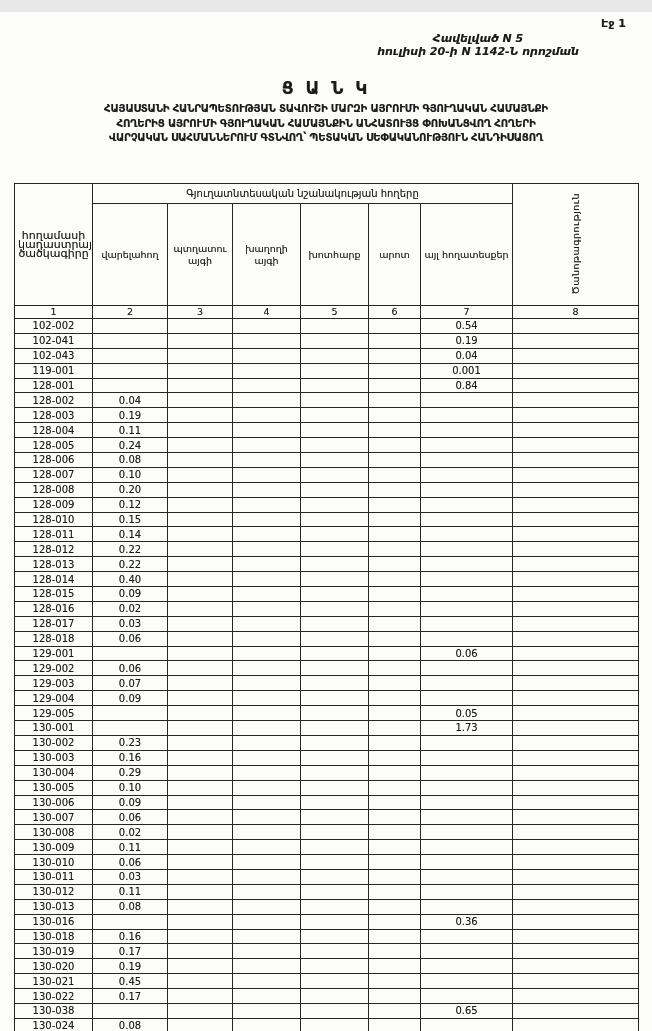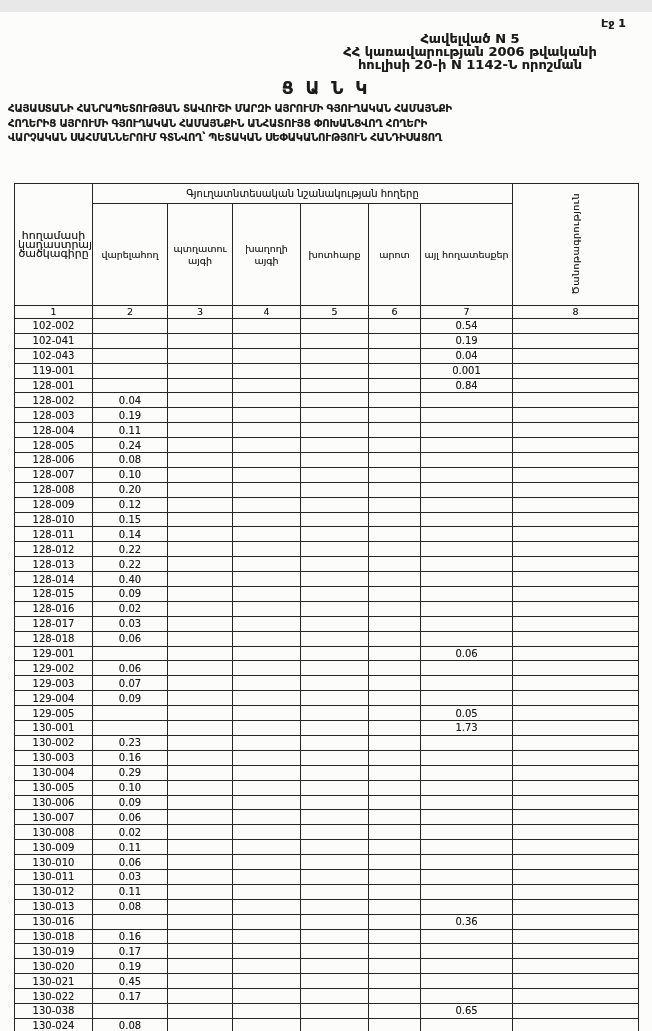--- a/index.html
+++ b/index.html
@@ -16,42 +16,44 @@
   .page-num {
     position: absolute;
     top: 5px;
     right: 26px;
     font-size: 11px;
     font-weight: bold;
   }
   .annex-block {
     position: absolute;
     top: 20px;
-    left: 312px;
+    left: 320px;
     width: 316px;
     text-align: center;
-    font-size: 13px;
+    font-size: 11px;
     font-weight: bold;
     line-height: 13px;
+    font-style: italic;
   }
   .doc-type {
     position: absolute;
     top: 66px;
     left: 0;
     width: 100%;
     text-align: center;
     font-size: 17px;
     font-weight: bold;
     letter-spacing: 3px;
   }
   .doc-title {
     position: absolute;
     top: 90px;
     left: 8px;
     width: 636px;
+    text-align: center;
     font-size: 10.2px;
     font-weight: bold;
     line-height: 14.5px;
     letter-spacing: -0.2px;
   }
   table.land-table {
     position: absolute;
     top: 171px;
     left: 14px;
     border-collapse: collapse;
@@ -89,21 +91,20 @@
 </style>
 </head>
 <body>
 
 <div class="page">
 
   <div class="page-num">Էջ 1</div>
 
   <div class="annex-block">
     <div>Հավելված N 5</div>
-    <div>ՀՀ կառավարության 2006 թվականի</div>
     <div>հուլիսի 20-ի N 1142-Ն որոշման</div>
   </div>
 
   <div class="doc-type">Ց Ա Ն Կ</div>
 
   <div class="doc-title">
     <div>ՀԱՅԱՍՏԱՆԻ ՀԱՆՐԱՊԵՏՈՒԹՅԱՆ ՏԱՎՈՒՇԻ ՄԱՐԶԻ ԱՅՐՈՒՄԻ ԳՅՈՒՂԱԿԱՆ ՀԱՄԱՅՆՔԻ</div>
     <div>ՀՈՂԵՐԻՑ ԱՅՐՈՒՄԻ ԳՅՈՒՂԱԿԱՆ ՀԱՄԱՅՆՔԻՆ ԱՆՀԱՏՈՒՅՑ ՓՈԽԱՆՑՎՈՂ ՀՈՂԵՐԻ</div>
     <div>ՎԱՐՉԱԿԱՆ ՍԱՀՄԱՆՆԵՐՈՒՄ ԳՏՆՎՈՂ՝ ՊԵՏԱԿԱՆ ՍԵՓԱԿԱՆՈՒԹՅՈՒՆ ՀԱՆԴԻՍԱՑՈՂ</div>
   </div>

